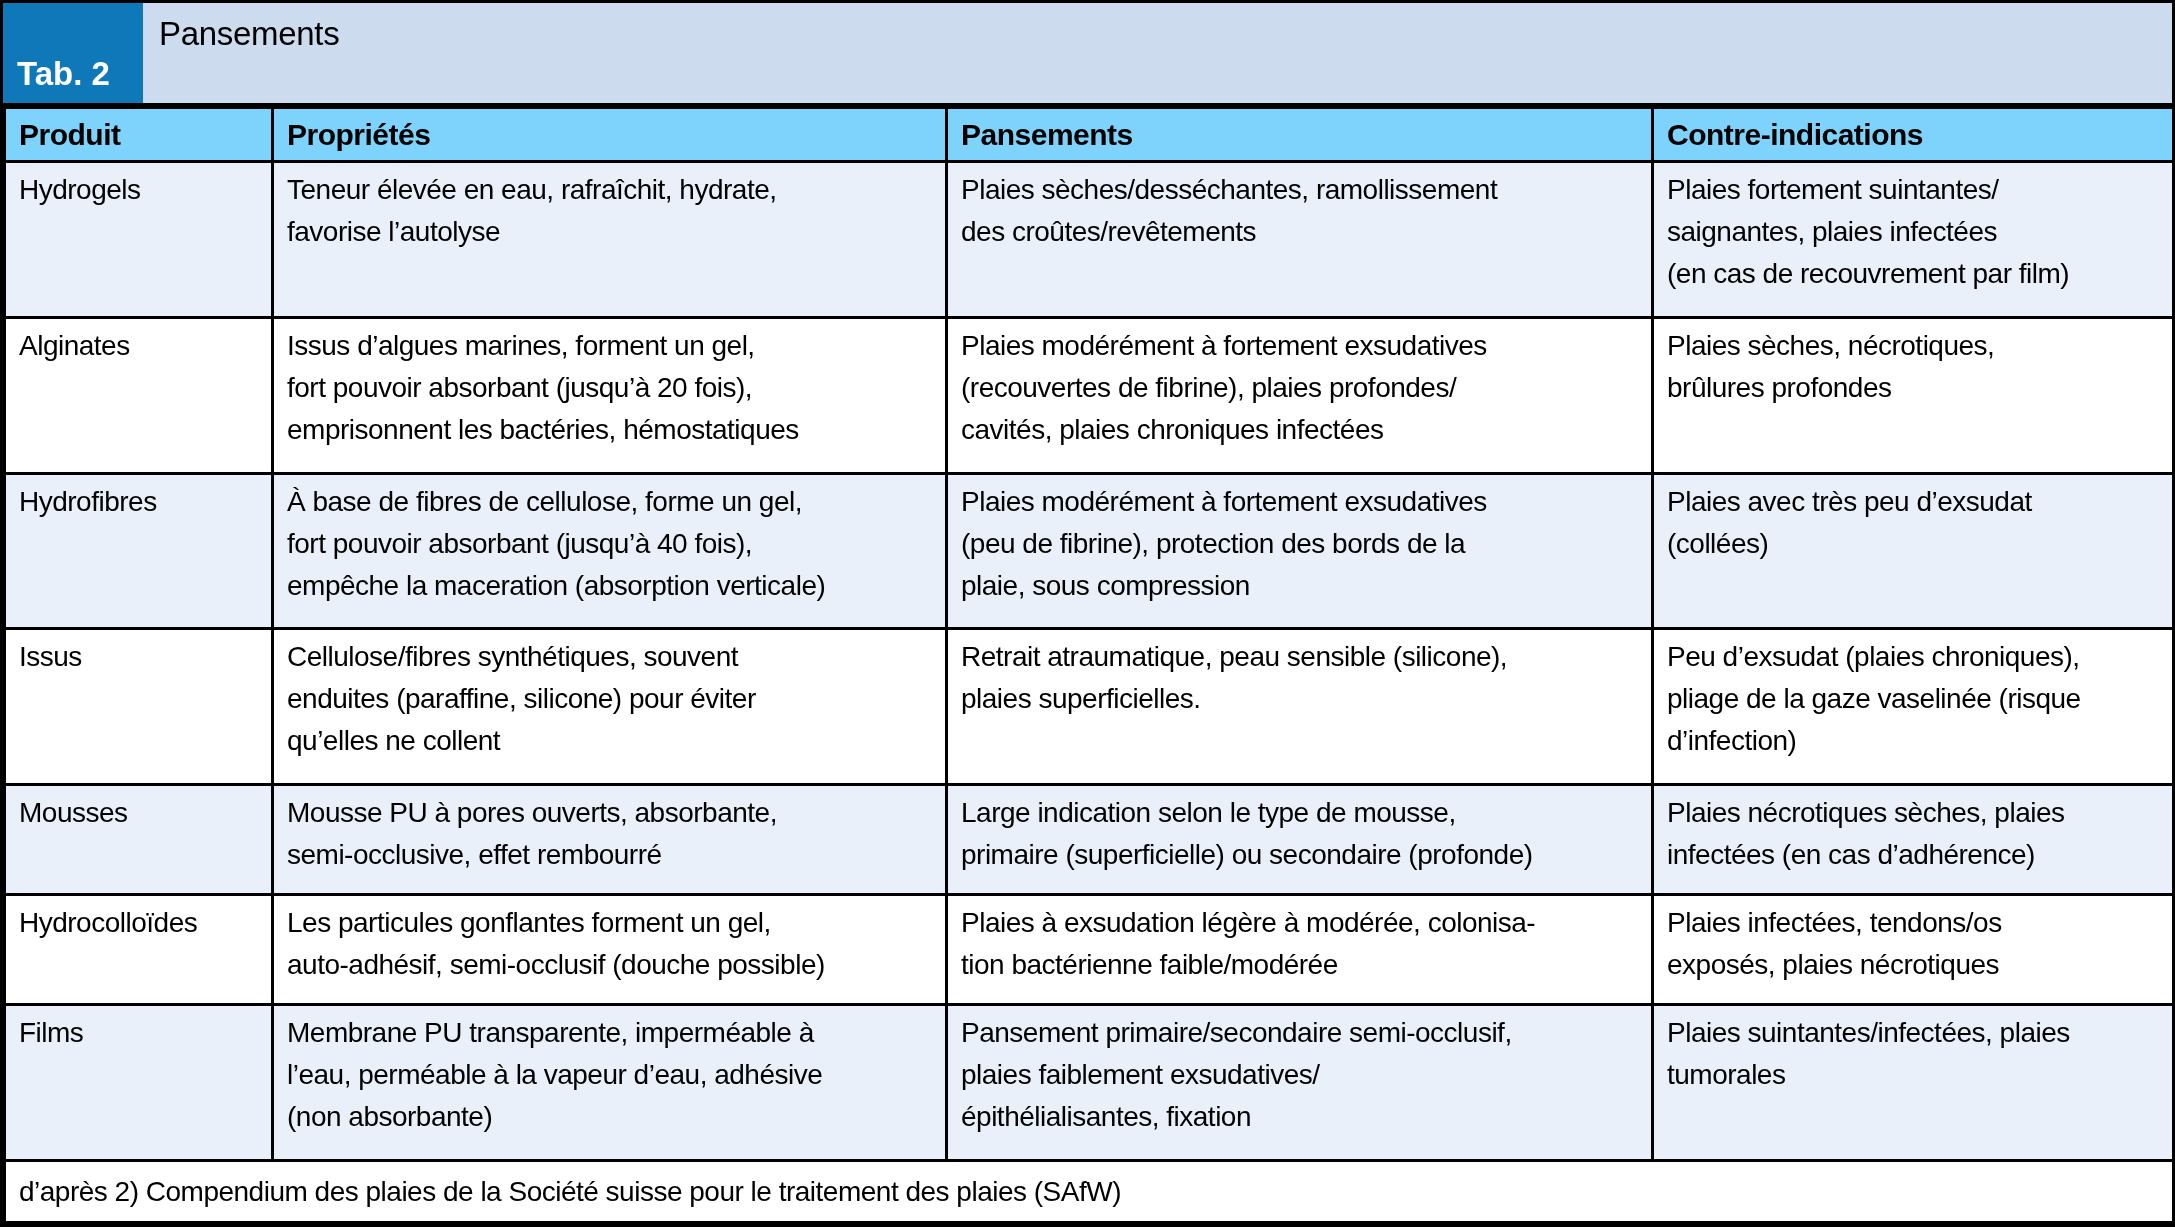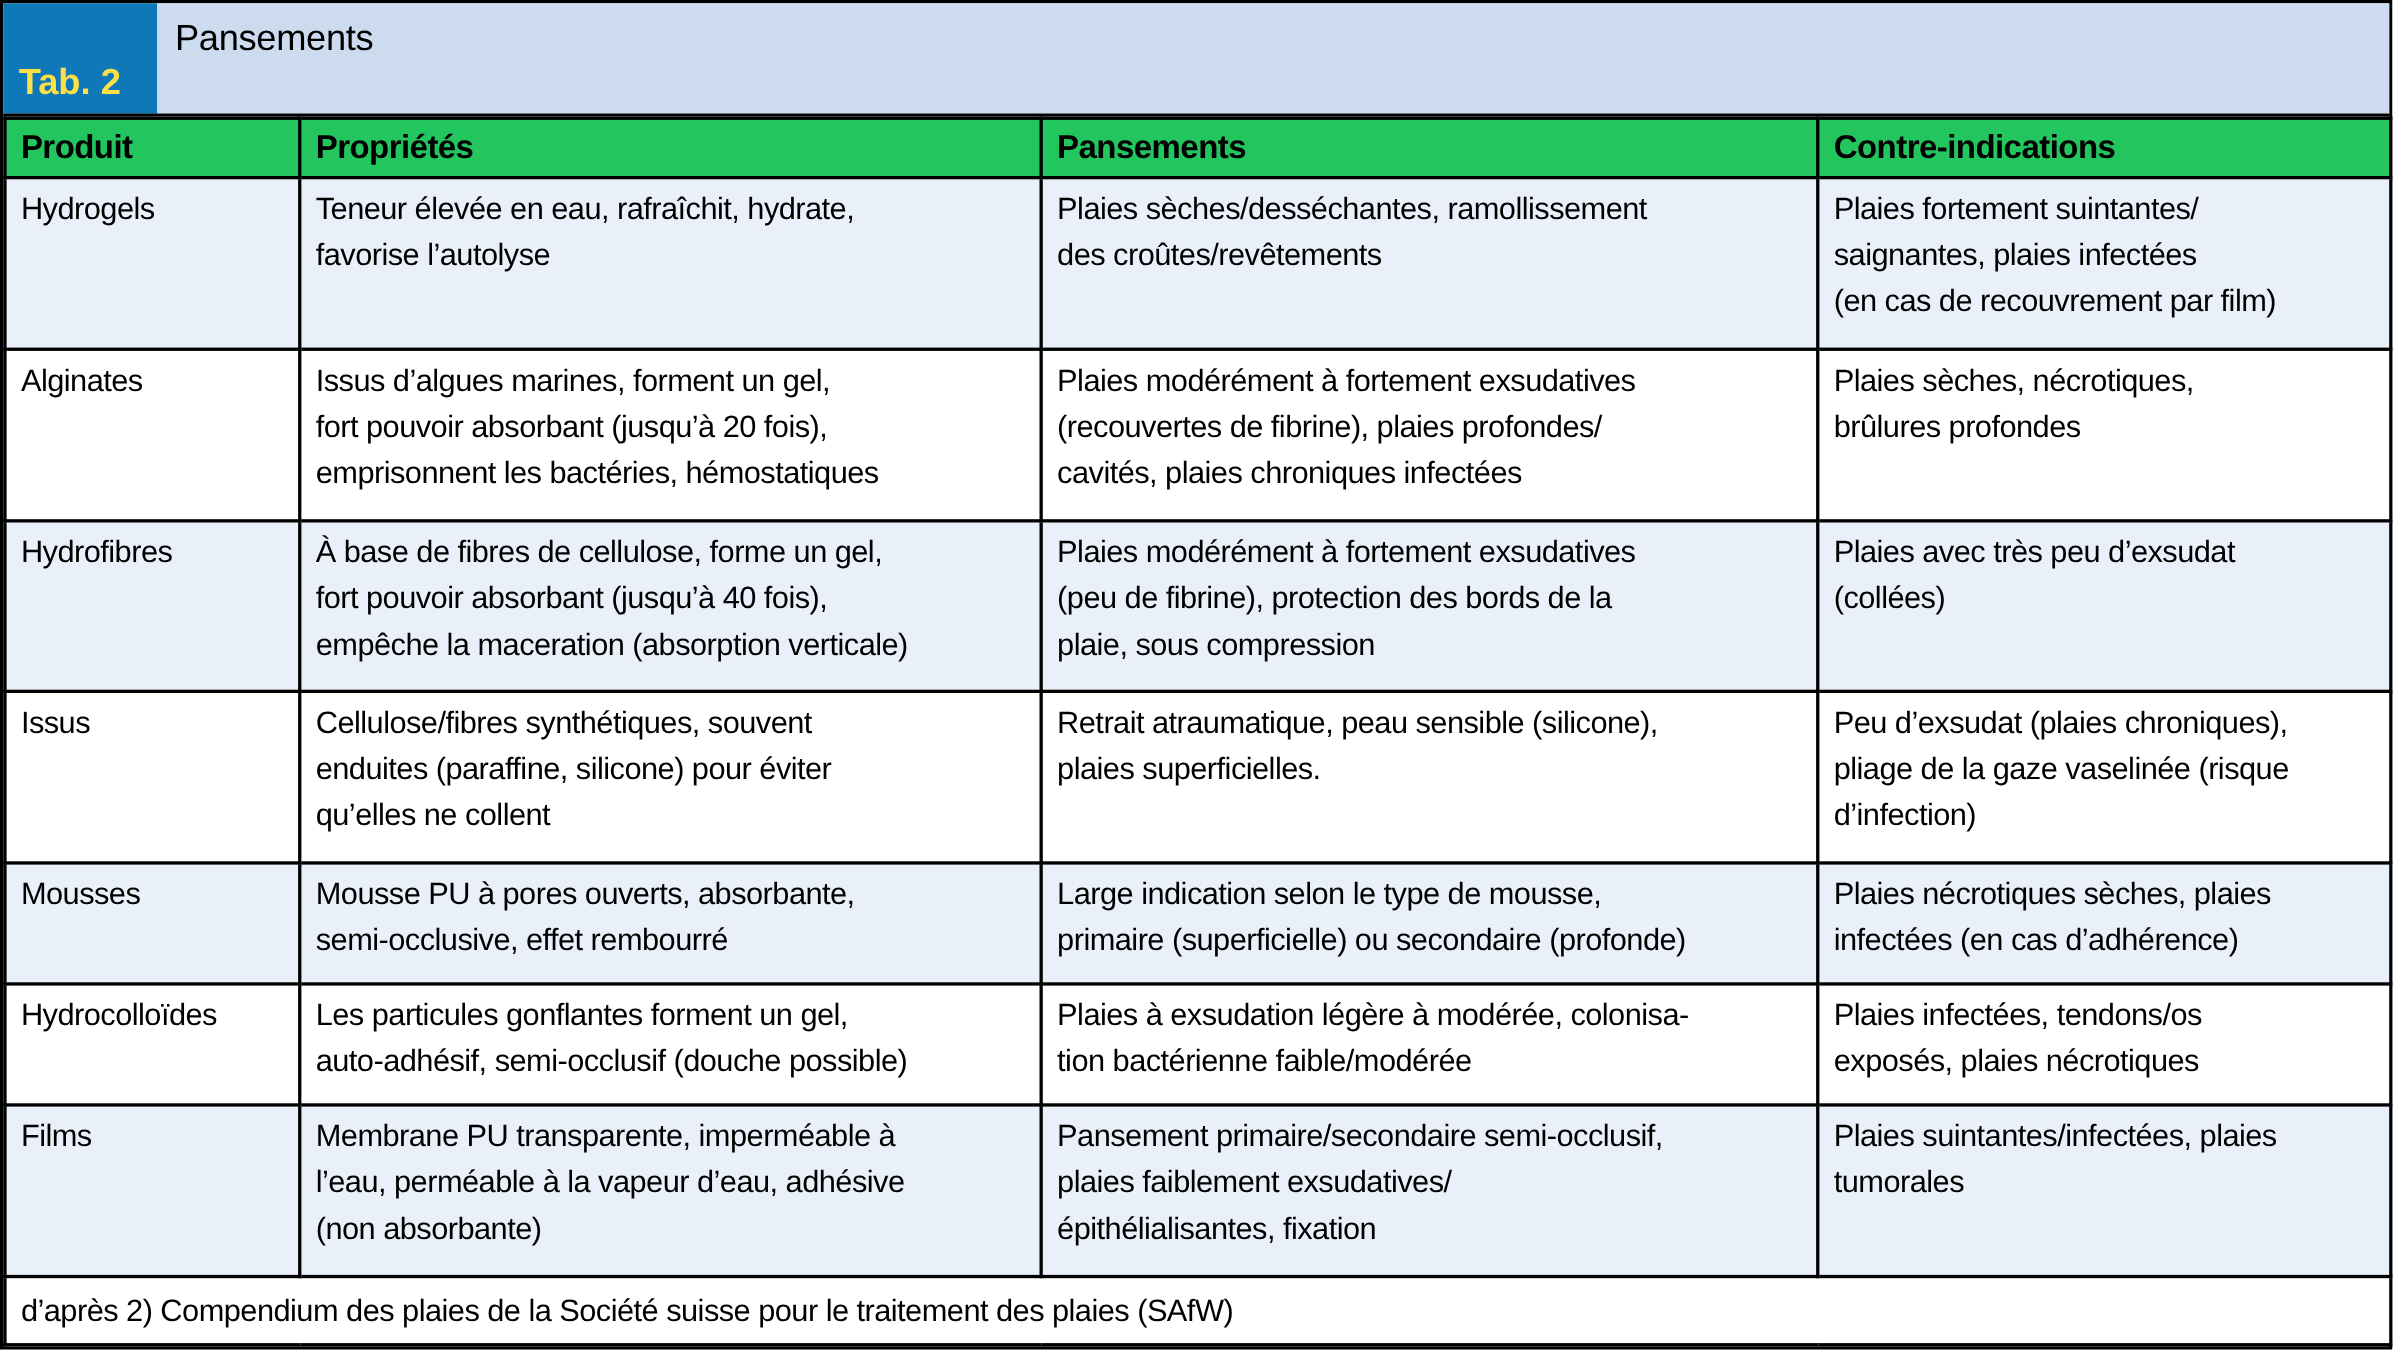--- a/index.html
+++ b/index.html
@@ -20,21 +20,21 @@
   .titlebar{
     display:flex;
     height:100px;
     flex:0 0 100px;
     border-bottom:3px solid #000;
   }
   .tab-badge{
     box-sizing:border-box;
     width:140px;flex:0 0 140px;
     background:#0e78b8;
-    color:#fde047;
+    color:#ffffff;
     font-weight:bold;
     font-size:33px;
     display:flex;align-items:flex-end;
     padding:0 0 10px 14px;
   }
   .title-band{
     box-sizing:border-box;
     flex:1;
     background:#ccdcee;
     padding:12px 0 0 16px;
@@ -61,21 +61,21 @@
     vertical-align:top;
     text-align:left;
     padding:6px 12px 8px 13px;
     letter-spacing:-0.5px;
   }
   th{
     font-size:30px;
     font-weight:bold;
     height:54px;
     padding-top:9px;
-    background:#22c55e;
+    background:#7dd3fc;
   }
   td{
     font-size:28px;
     line-height:42px;
     white-space:pre-line;
   }
   tbody tr:nth-child(odd) td{background:#eaf0f9;}
   tbody tr:nth-child(even) td{background:#ffffff;}
   tr.h140{height:140px;}
   tr.h100{height:100px;}

